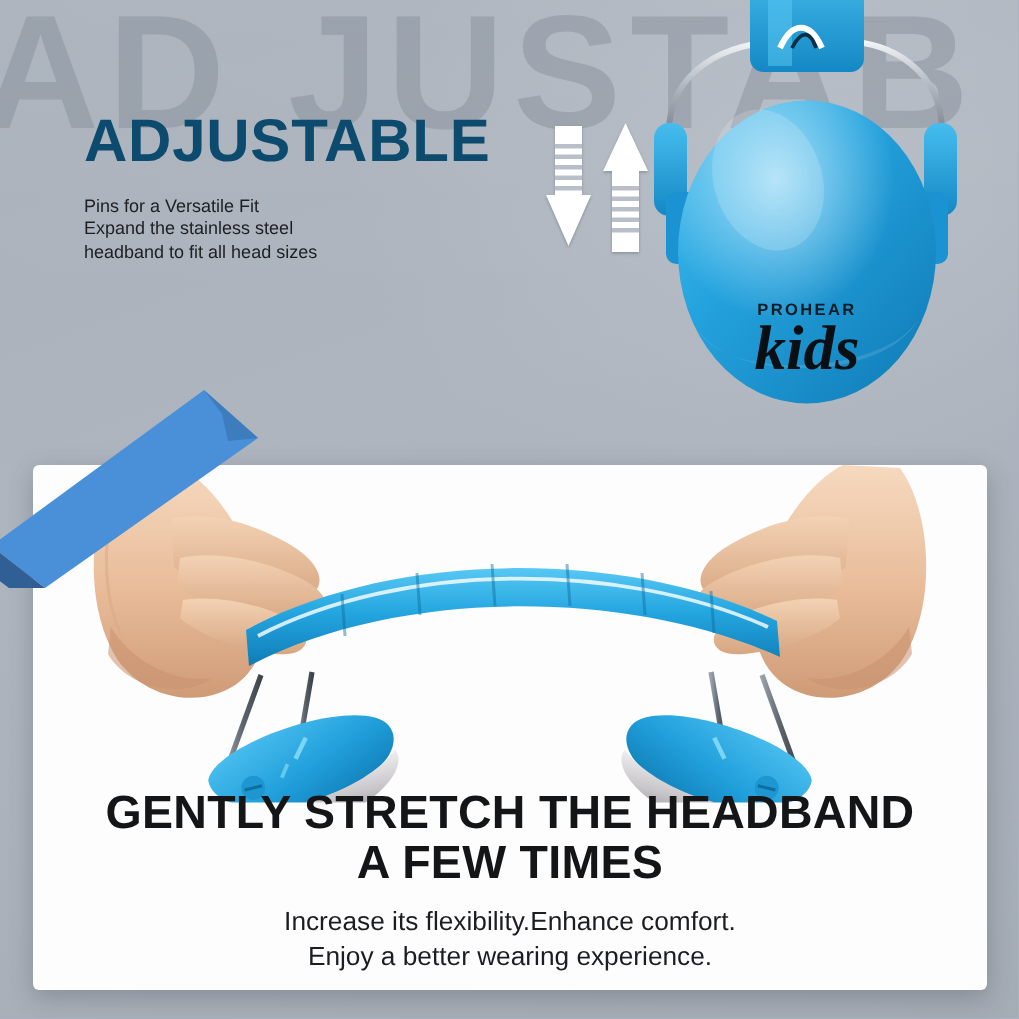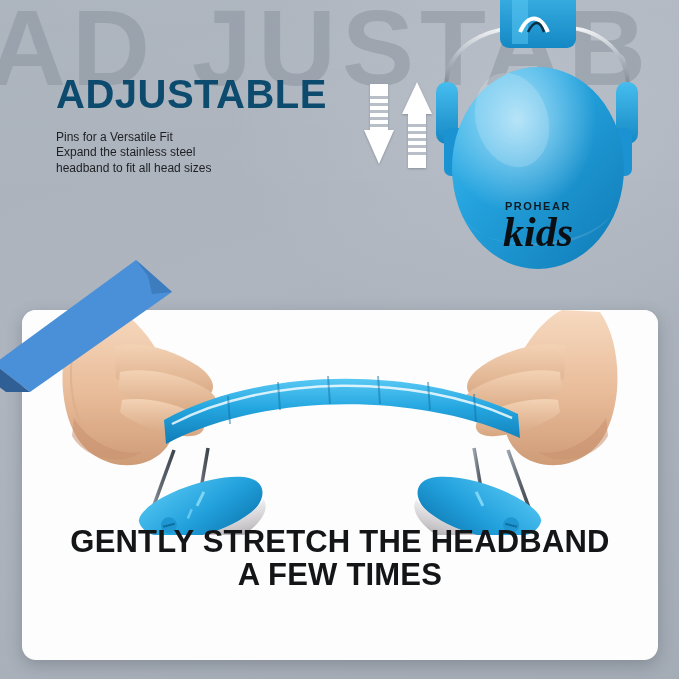--- a/index.html
+++ b/index.html
@@ -49,21 +49,21 @@
   .arrows svg { display:block; width:100%; height:100%;
     filter:drop-shadow(0 1px 1px rgba(60,66,74,.35)); }
 
   
   .product { position:absolute; left:416px; top:-12px; width:268px; height:300px; }
   .product svg { display:block; width:100%; height:100%; }
 
   
   .card {
     position:absolute; left:22px; top:310px; width:636px; height:350px;
-    background:#fdfdfd; border-radius:14px;
+    background:#fdfdfd; border-radius:4px;
     box-shadow:0 5px 16px rgba(60,66,76,.30);
     overflow:hidden;
   }
   .card-clip { position:absolute; inset:0; overflow:hidden; border-radius:14px; }
 
   
   .ribbon-br {
     position:absolute; right:-70px; bottom:-74px;
     width:300px; height:86px; background:#4a90d9;
     transform:rotate(-28deg); transform-origin:right bottom;
@@ -284,20 +284,22 @@
             <circle cx="146" cy="208" r="8" fill="#1d96d1"></circle>
             <path d="M140 208 L152 208" stroke="#0d6f9f" stroke-width="2"></path>
             <path d="M178 196 L188 184" stroke="#8fe0fb" stroke-width="3" opacity=".8"></path>
           </g>
         </g>
       </svg>
     </div>
 
     <div class="card-title">GENTLY STRETCH THE HEADBAND
 A FEW TIMES</div>
+    <div class="card-sub">Increase its flexibility.Enhance comfort.
+Enjoy a better wearing experience.</div>
   </div>
 </div>
 
 <div class="ribbon-tl">
   <svg viewBox="0 0 210 140">
     <polygon points="150,8 186,40 44,140 8,112" fill="#4a90d9"></polygon>
     <polygon points="150,8 186,40 166,42 162,24" fill="#3d7cbd"></polygon>
     <polygon points="8,112 44,140 20,140 4,128" fill="#2f5f94"></polygon>
   </svg>
 </div>

